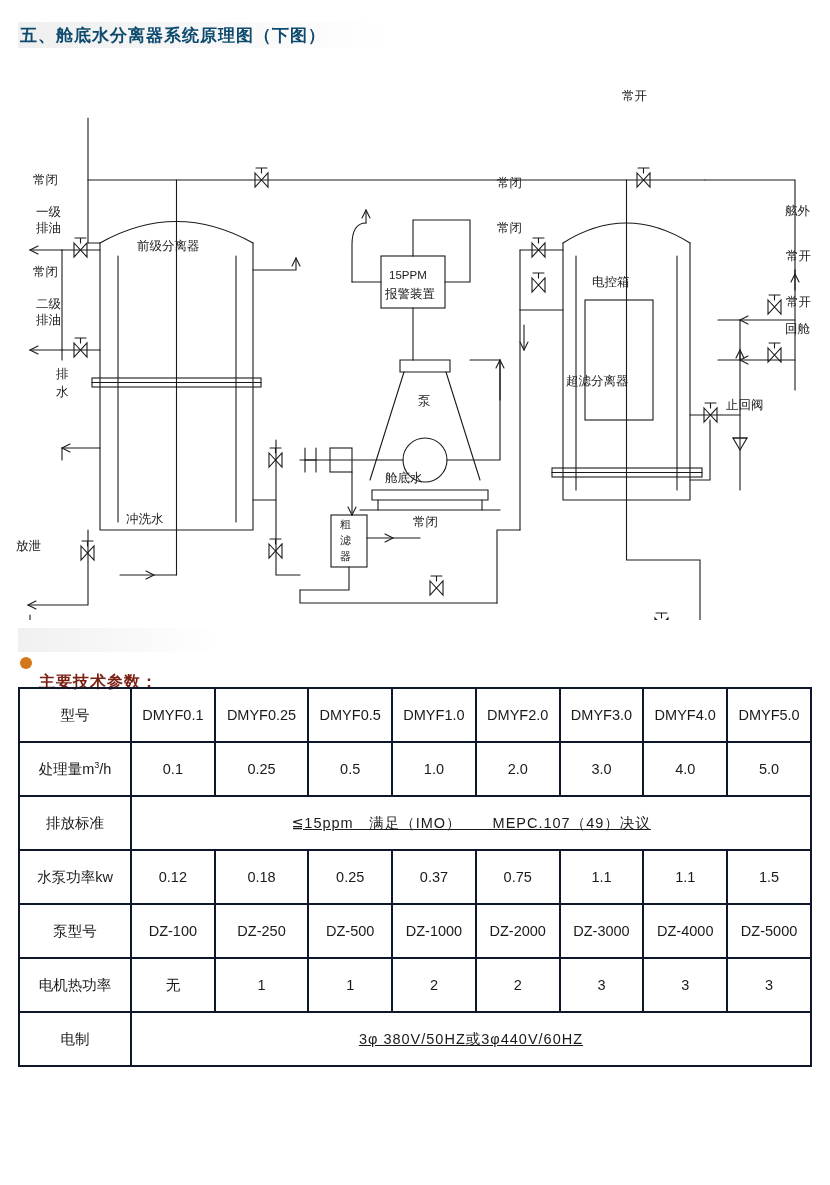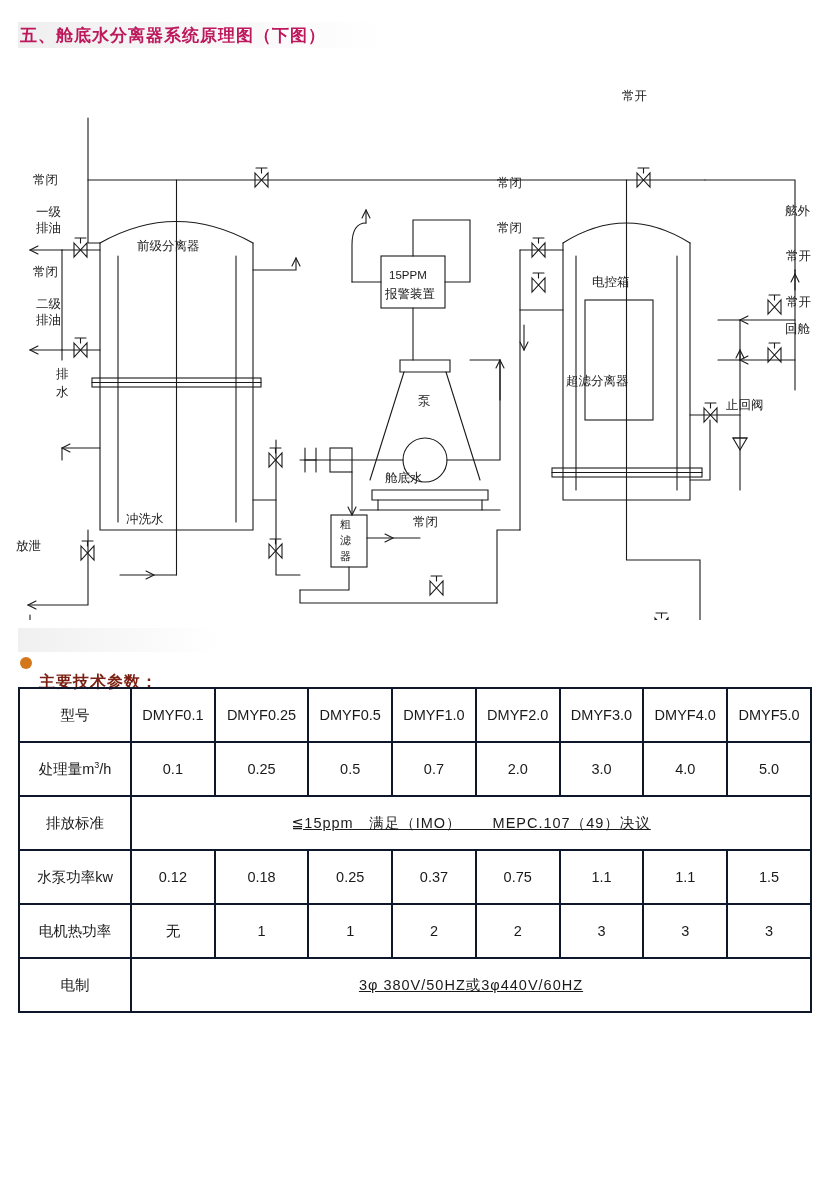--- a/index.html
+++ b/index.html
@@ -7,21 +7,21 @@
     width:830px;height:1185px;
     background:#ffffff;
     font-family:"Liberation Sans","DejaVu Sans",sans-serif;
     color:#1a1a1a;
     position:relative;
     overflow:hidden;
   }
   
   .section-title{
     position:absolute;left:20px;top:24px;
-    font-size:17px;font-weight:bold;color:#be185d;
+    font-size:17px;font-weight:bold;color:#0c4a6e;
     letter-spacing:1px;
   }
   .section-title-bar{
     position:absolute;left:18px;top:22px;width:370px;height:26px;
     background:linear-gradient(to right,#efefef 0%,#ffffff 100%);
     z-index:-1;
   }
   .params-title-wrap{
     position:absolute;left:20px;top:632px;
     display:flex;align-items:center;gap:7px;
@@ -286,21 +286,21 @@
         <td>DMYF2.0</td>
         <td>DMYF3.0</td>
         <td>DMYF4.0</td>
         <td>DMYF5.0</td>
       </tr>
       <tr>
         <td class="label">处理量m<sup>3</sup>/h</td>
         <td>0.1</td>
         <td>0.25</td>
         <td>0.5</td>
-        <td>0.7</td>
+        <td>1.0</td>
         <td>2.0</td>
         <td>3.0</td>
         <td>4.0</td>
         <td>5.0</td>
       </tr>
       <tr>
         <td class="label">排放标准</td>
         <td colspan="8" class="wide">≦15ppm　满足（IMO）　　MEPC.107（49）决议</td>
       </tr>
       <tr>
@@ -308,20 +308,31 @@
         <td>0.12</td>
         <td>0.18</td>
         <td>0.25</td>
         <td>0.37</td>
         <td>0.75</td>
         <td>1.1</td>
         <td>1.1</td>
         <td>1.5</td>
       </tr>
       <tr>
+        <td class="label">泵型号</td>
+        <td>DZ-100</td>
+        <td>DZ-250</td>
+        <td>DZ-500</td>
+        <td>DZ-1000</td>
+        <td>DZ-2000</td>
+        <td>DZ-3000</td>
+        <td>DZ-4000</td>
+        <td>DZ-5000</td>
+      </tr>
+      <tr>
         <td class="label">电机热功率</td>
         <td>无</td>
         <td>1</td>
         <td>1</td>
         <td>2</td>
         <td>2</td>
         <td>3</td>
         <td>3</td>
         <td>3</td>
       </tr>

